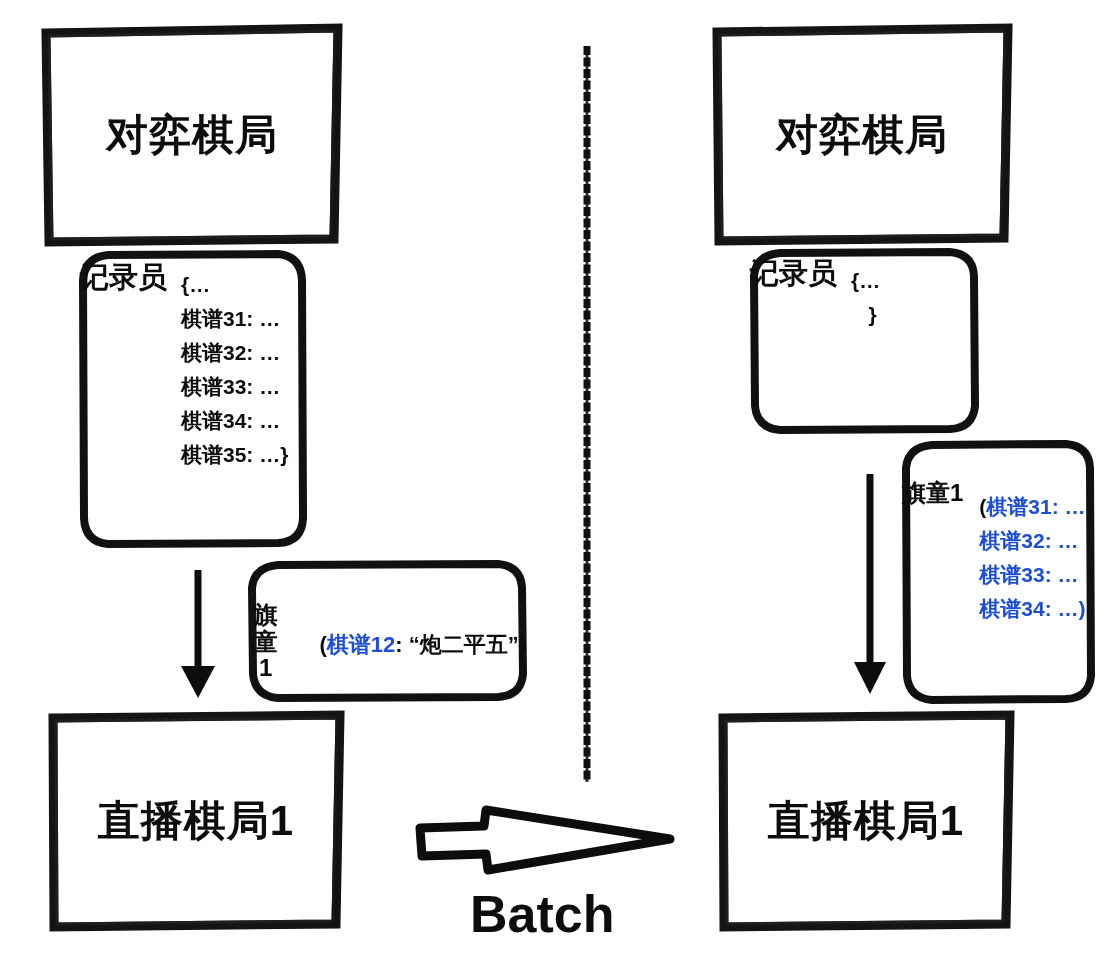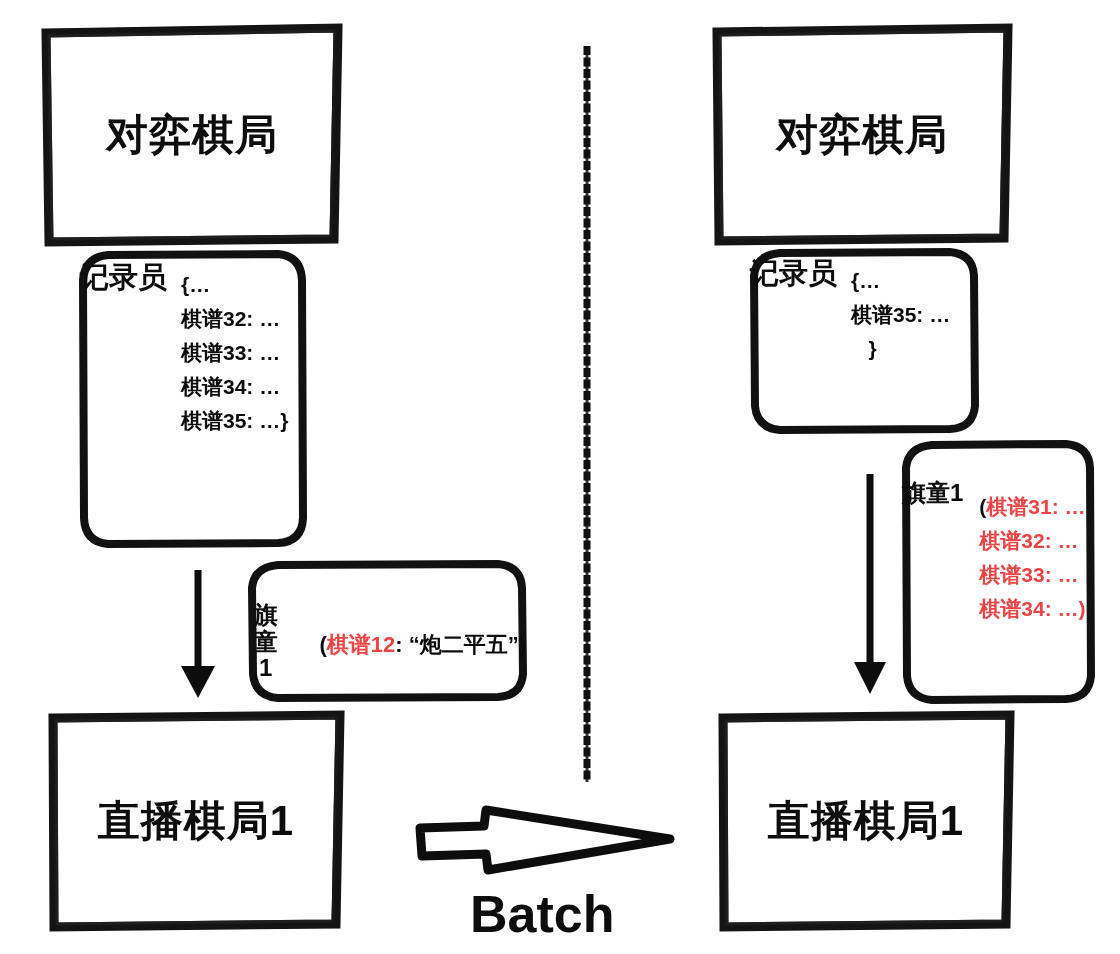--- a/index.html
+++ b/index.html
@@ -83,21 +83,21 @@
     flex-direction: column;
   }
   .rb-line {
     font-size: 21px;
     font-weight: 600;
     color: #0d0d0d;
     white-space: pre;
     line-height: 1.62;
   }
   .rb-line .blk { color: #0d0d0d; }
-  .rb-line .red { color: #ef4444; }
+  .rb-line .red { color: #1d4ed8; }
 
   
   .arrow-svg, .divider-svg, .batch-svg {
     position: absolute;
     overflow: visible;
   }
 
   .batch-label {
     position: absolute;
     font-size: 52px;
@@ -135,20 +135,21 @@
   </div>
 
   <div class="round-box" id="rec-left">
     <svg class="rb-svg" viewBox="0 0 226 298" preserveAspectRatio="none">
       <path d="M28,5 L198,4 Q221,6 222,30 L223,268 Q222,292 198,293 L28,294 Q5,292 4,268 L3,30 Q5,7 28,5 Z" fill="#ffffff" stroke="#111111" stroke-width="8" stroke-linejoin="round"></path>
     </svg>
     <div class="rb-content" style="padding:12px 0 0 0;">
       <div class="rb-title">记录员</div>
       <div class="rb-lines" id="rec-left-lines" style="padding:6px 0 0 14px;">
           <div class="rb-line">{…</div>
+          <div class="rb-line">棋谱31: …</div>
           <div class="rb-line">棋谱32: …</div>
           <div class="rb-line">棋谱33: …</div>
           <div class="rb-line">棋谱34: …</div>
           <div class="rb-line">棋谱35: …}</div>
         </div>
     </div>
   </div>
 
   <svg class="arrow-svg" style="left:168px; top:566px; width:60px; height:140px;" viewBox="0 0 60 140">
     <line x1="30" y1="4" x2="30" y2="108" stroke="#0d0d0d" stroke-width="7"></line>
@@ -194,21 +195,20 @@
   </div>
 
   <div class="round-box" id="rec-right">
     <svg class="rb-svg" viewBox="0 0 228 186" preserveAspectRatio="none">
       <path d="M30,5 L200,4 Q223,6 224,28 L225,158 Q223,180 200,181 L30,182 Q7,180 5,158 L4,28 Q6,7 30,5 Z" fill="#ffffff" stroke="#111111" stroke-width="8" stroke-linejoin="round"></path>
     </svg>
     <div class="rb-content" style="padding:10px 0 0 0;">
       <div class="rb-title">记录员</div>
       <div class="rb-lines" id="rec-right-lines" style="padding:6px 0 0 14px;">
           <div class="rb-line">{…</div>
-          <div class="rb-line">棋谱35: …</div>
           <div class="rb-line">   }</div>
         </div>
     </div>
   </div>
 
   <svg class="arrow-svg" style="left:840px; top:470px; width:60px; height:232px;" viewBox="0 0 60 232">
     <line x1="30" y1="4" x2="30" y2="198" stroke="#0d0d0d" stroke-width="7"></line>
     <polygon points="30,224 14,192 46,192" fill="#0d0d0d"></polygon>
   </svg>
 

